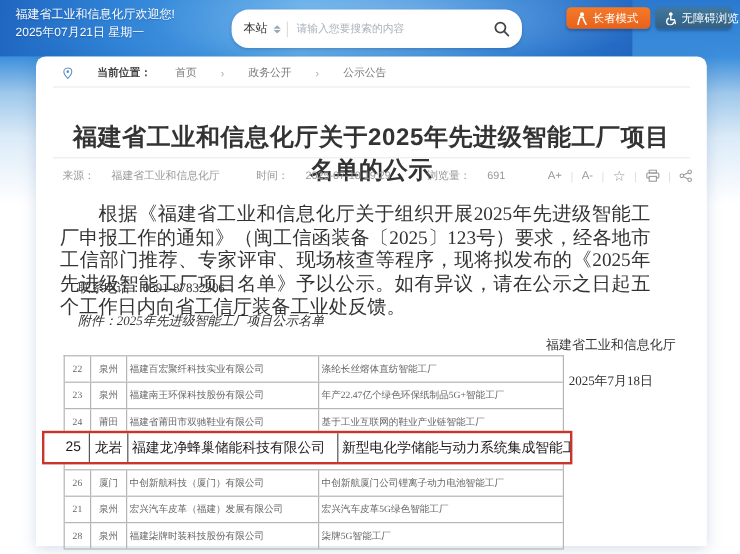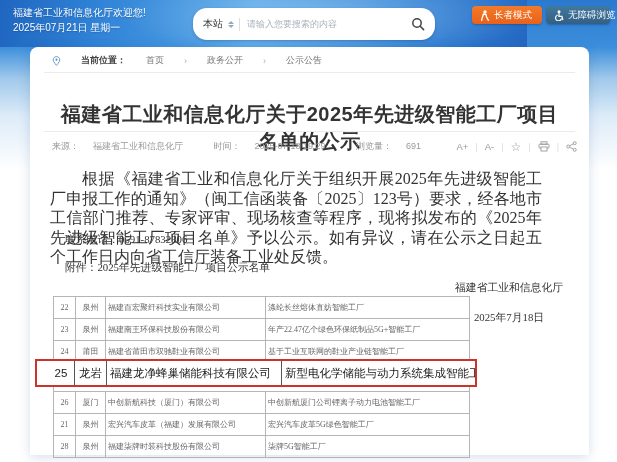--- a/index.html
+++ b/index.html
@@ -43,21 +43,21 @@
   .meta-left span{margin-right:14px;}
   .meta-right{display:flex;align-items:center;gap:7px;color:#aaa;}
   .meta-right .p{color:#ddd;}
   .tool{cursor:pointer;font-size:9.5px;color:#999;}
   .tool.star{font-size:12px;line-height:10px;}
   
   .body-text{position:absolute;left:20px;top:122px;width:492px;margin:0;
     font-family:"Liberation Serif",serif;font-size:16px;line-height:19.5px;color:#333;
     text-align:justify;text-indent:2em;}
   .contact{position:absolute;left:35px;top:186px;margin:0;font-family:"Liberation Serif",serif;font-size:10.8px;color:#333;}
-  .attach{position:absolute;left:35px;top:214px;margin:0;font-family:"Liberation Serif",serif;font-size:10.8px;color:#333;}
+  .attach{position:absolute;left:35px;top:214px;margin:0;font-family:"Liberation Serif",serif;font-size:10.8px;color:#333;font-style:italic;}
   .attach a{color:#333;text-decoration:none;cursor:pointer;}
   .sig{position:absolute;right:26px;top:234px;text-align:center;font-family:"Liberation Serif",serif;font-size:10.8px;color:#333;}
   .sig .d{margin-top:16px;}
   
   .mini{position:absolute;left:23px;top:249px;width:415px;border:1px solid #b5b5b5;border-bottom:none;
     filter:blur(.35px);color:#666;font-size:8px;font-family:"Liberation Serif",serif;}
   .mrow{display:grid;grid-template-columns:22px 30px 160px auto;height:21px;border-bottom:1px solid #b5b5b5;}
   .mrow .c{display:flex;align-items:center;overflow:hidden;white-space:nowrap;border-right:1px solid #b5b5b5;padding:0 2px;box-sizing:border-box;}
   .mrow .c:last-child{border-right:none;}
   .mrow .ctr{justify-content:center;}

